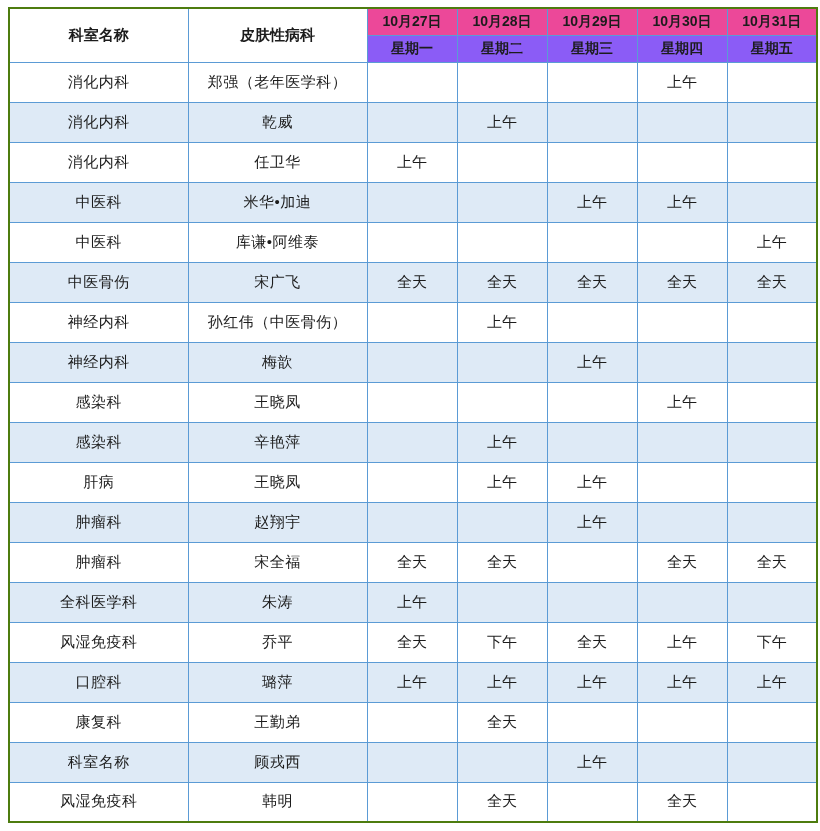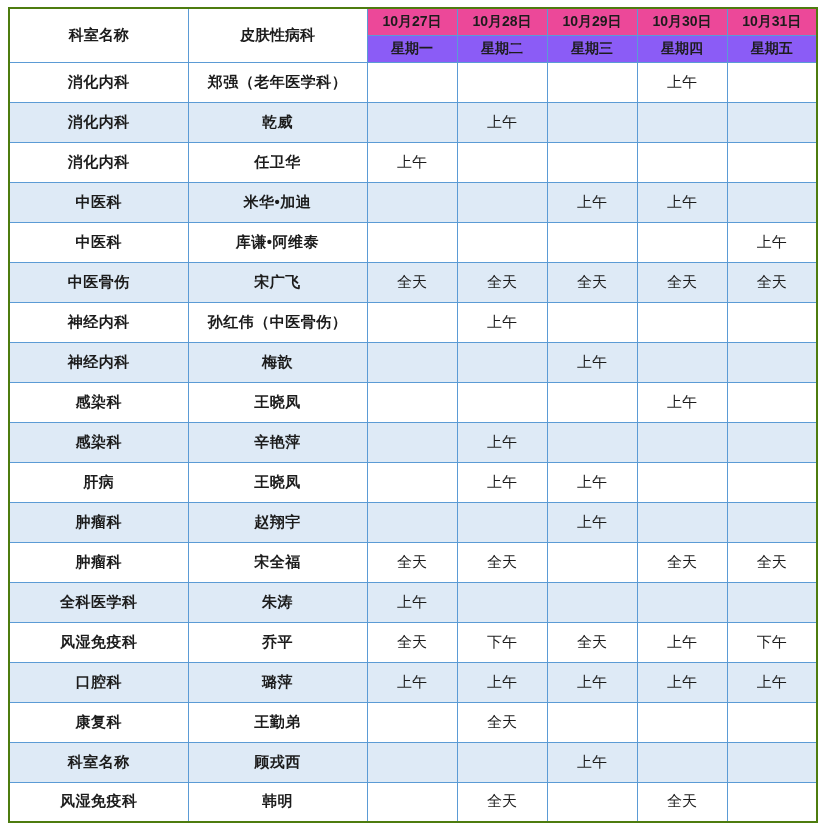--- a/index.html
+++ b/index.html
@@ -36,21 +36,21 @@
   thead th {
     font-weight: bold;
     font-size: 14px;
     background: #ec4899;
   }
   thead tr.weekday-row th { background: #8b5cf6; }
   thead th.corner { background: #ffffff; font-size: 15px; }
   tbody tr { height: 40px; background: #ffffff; }
   tbody tr.stripe { background: #deeaf6; }
   tbody td { font-size: 15px; }
-  td.dept-cell, td.doctor-cell { letter-spacing: 0.5px; font-weight: bold; }
+  td.dept-cell, td.doctor-cell { letter-spacing: 0.5px; }
 </style>
 </head>
 <body>
 
 <div class="schedule-wrap">
   <table class="schedule">
     <colgroup>
       <col style="width:179px">
       <col style="width:179px">
       <col style="width:90px">

